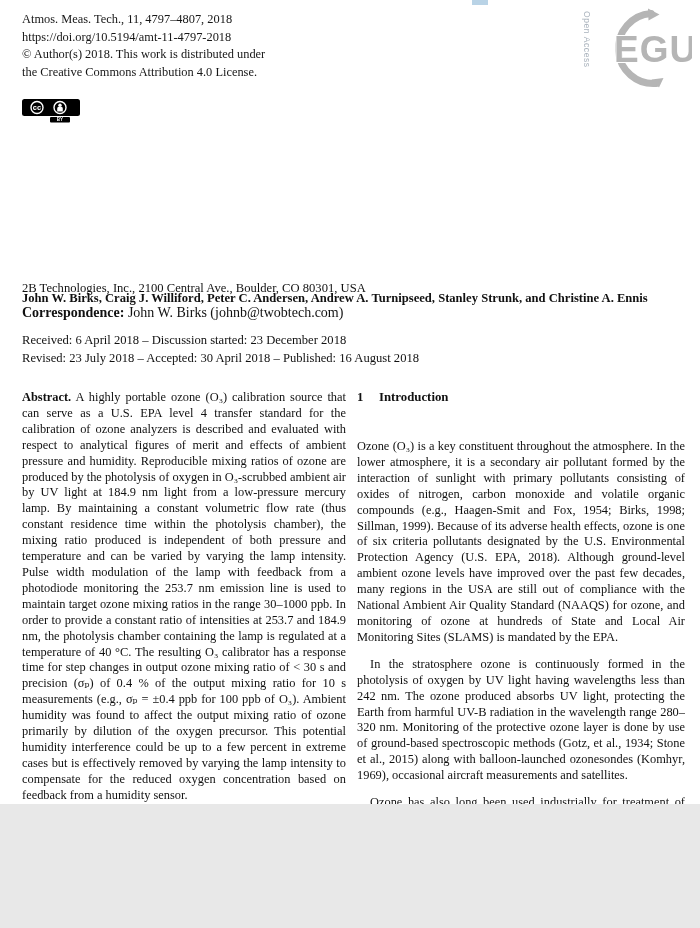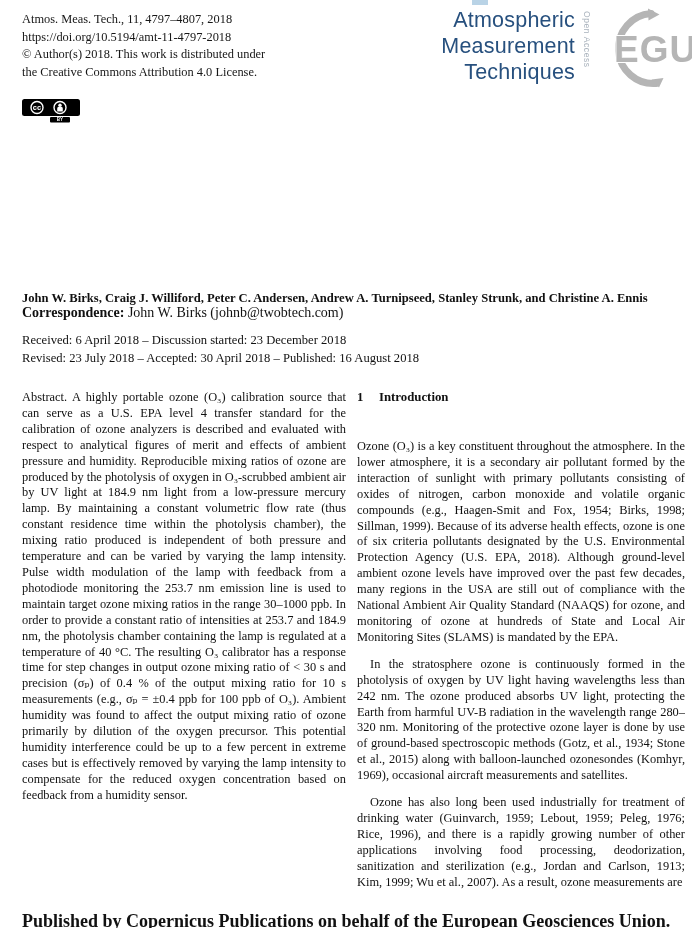--- a/index.html
+++ b/index.html
@@ -1,20 +1,20 @@
 <!DOCTYPE html>
 <html><head>
 <meta charset="utf-8">
 <style>
   * { margin: 0; padding: 0; box-sizing: border-box; }
   html, body { background: #e8e8e8; }
   .page {
     position: relative;
     width: 700px;
-    height: 928px;
+    height: 804px;
     margin: 0 auto;
     background: #ffffff;
     font-family: "Liberation Serif", "DejaVu Serif", serif;
     color: #111111;
     overflow: hidden;
   }
   
   .masthead-left {
     position: absolute;
     left: 22px;
@@ -101,21 +101,21 @@
     gap: 11px;
   }
   .col-left  { width: 324px; }
   .col-right { width: 328px; }
   .body-text {
     font-size: 12.4px;
     line-height: 15.9px;
     text-align: justify;
     color: #101010;
   }
-  .body-text b { font-weight: normal; margin-top: 12px; }
+  .body-text b { font-weight: bold; margin-top: 12px; }
   .section-heading {
     font-size: 12.8px;
     font-weight: bold;
     margin-bottom: 34px;
     display: flex;
   }
   .section-heading .sec-num { width: 22px; }
   .para-indent { text-indent: 13px; margin-top: 11px; }
   
   .page-footer {
@@ -145,40 +145,36 @@
         <text x="15" y="11" font-size="7.5" font-family="Liberation Sans, sans-serif" font-weight="bold" fill="#ffffff" text-anchor="middle">cc</text>
         <circle cx="38" cy="8.5" r="6" fill="none" stroke="#ffffff" stroke-width="1.4"></circle>
         <circle cx="38" cy="6.3" r="1.7" fill="#ffffff"></circle>
         <path d="M35.2 12.5 v-2.6 a2.8 2.3 0 0 1 5.6 0 v2.6 z" fill="#ffffff"></path>
         <rect x="28" y="18" width="20" height="5.5" rx="1" fill="#000000"></rect>
         <text x="38" y="22.3" font-size="4.5" font-family="Liberation Sans, sans-serif" font-weight="bold" fill="#ffffff" text-anchor="middle">BY</text>
       </svg>
     </span>
   </div>
 
-  <div class="journal-name" style="color:#27507e;">
-    <div>Atmospheric</div>
-    <div>Measurement</div>
-    <div>Techniques</div>
-  </div>
 
   <div class="open-access">Open Access</div>
 
   <div class="egu-logo">
     <svg width="96" height="82" viewBox="0 0 96 82">
 
       <path d="M 55 5.5 A 29.5 29.5 0 1 0 60 75.5" fill="none" stroke="#b5b5b5" stroke-width="7" stroke-linecap="round"></path>
       <path d="M 52 0.5 L 63.5 6.5 L 52.5 12.5 Z" fill="#b5b5b5"></path>
       <path d="M 63 79.5 L 55.5 71.5 L 67.5 70 Z" fill="#b5b5b5"></path>
       <text x="18" y="54" font-size="37" font-family="Liberation Sans, sans-serif" font-weight="bold" fill="#b5b5b5" stroke="#ffffff" stroke-width="2" paint-order="stroke" letter-spacing="1">EGU</text>
     </svg>
   </div>
 
 
   <div class="authors">John W. Birks, Craig J. Williford, Peter C. Andersen, Andrew A. Turnipseed, Stanley Strunk, and Christine A. Ennis</div>
+  <div class="affiliation">2B Technologies, Inc., 2100 Central Ave., Boulder, CO 80301, USA</div>
 
   <div class="correspondence">
     <b>Correspondence:</b><span> John W. Birks (johnb@twobtech.com)</span>
   </div>
 
   <div class="dates">
     <div>Received: 6 April 2018 – Discussion started: 23 December 2018</div>
     <div>Revised: 23 July 2018 – Accepted: 30 April 2018 – Published: 16 August 2018</div>
   </div>
 

